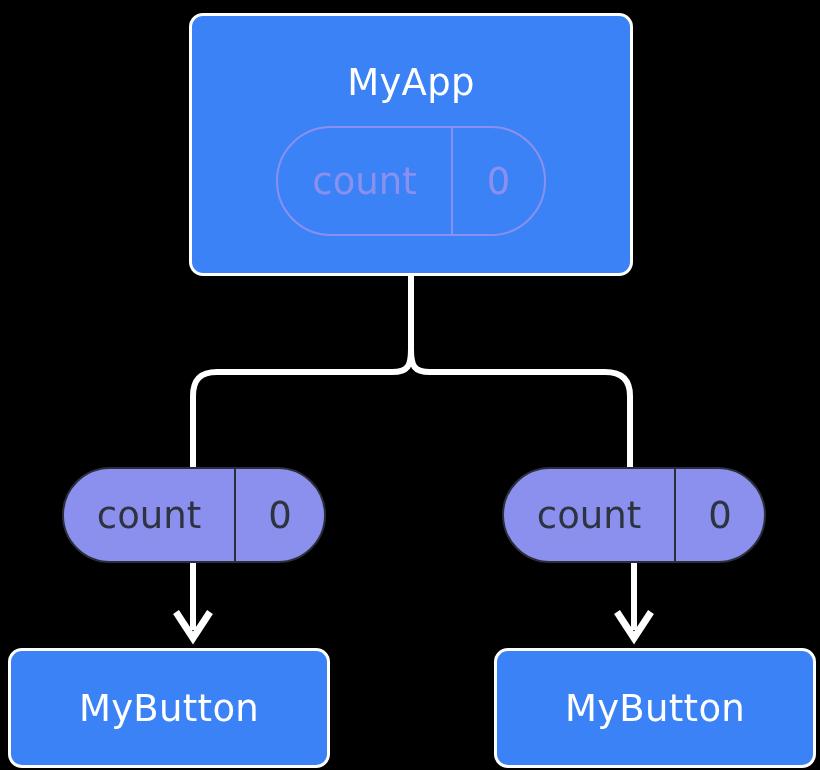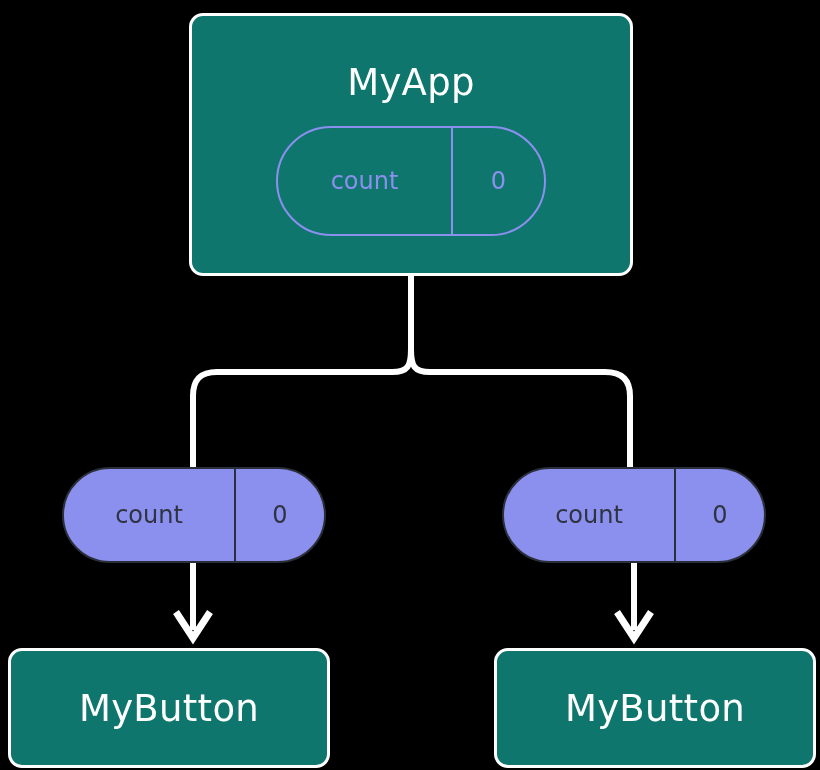--- a/index.html
+++ b/index.html
@@ -27,21 +27,21 @@
     position: absolute;
     left: 0; top: 0;
     width: 820px;
     height: 770px;
     pointer-events: none;
   }
 
   
   .comp-box {
     position: absolute;
-    background: #0f766e;
+    background: #3b82f6;
     border: 3px solid #FFFFFF;
     border-radius: 14px;
     box-sizing: border-box;
     display: flex;
     align-items: flex-start;
     justify-content: center;
   }
   .comp-box.centered {
     align-items: center;
     justify-content: center;
@@ -83,21 +83,21 @@
     box-sizing: border-box;
     display: flex;
     align-items: stretch;
     border-radius: 999px;
     overflow: hidden;
   }
   .pill-key, .pill-val {
     display: flex;
     align-items: center;
     justify-content: center;
-    font-size: 24px;
+    font-size: 37px;
     line-height: 1;
     box-sizing: border-box;
   }
 
   
   .state-pill.outlined {
     border: 2px solid #8B90EE;
     background: transparent;
   }
   .state-pill.outlined .pill-key {

